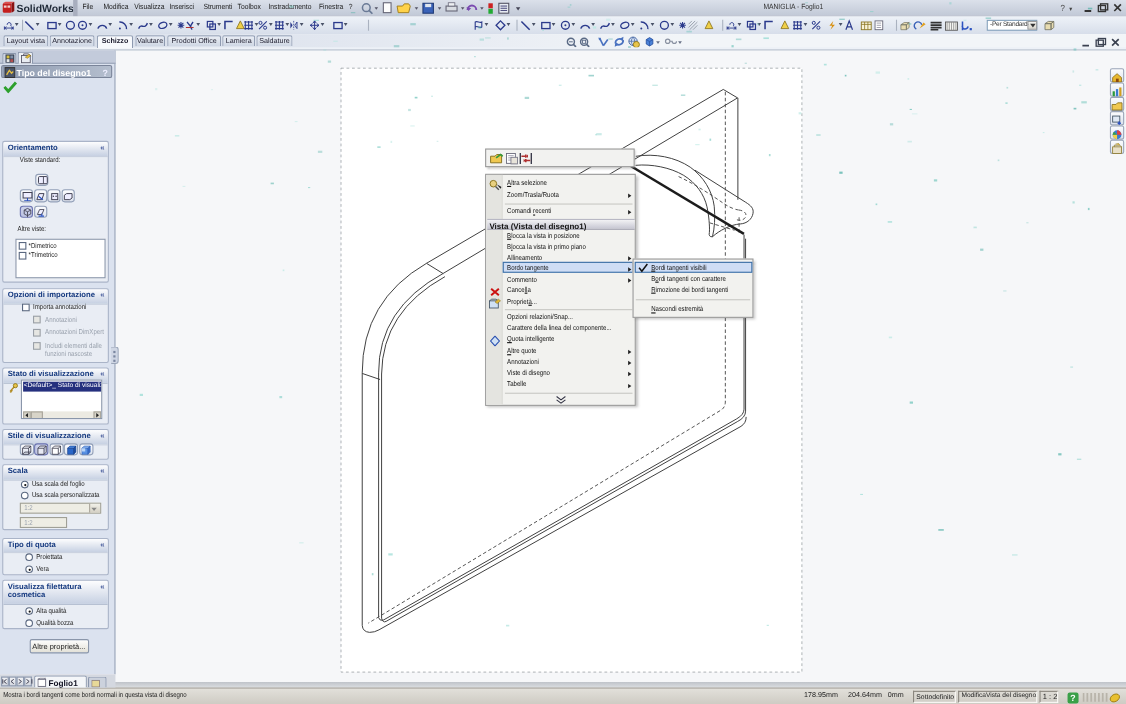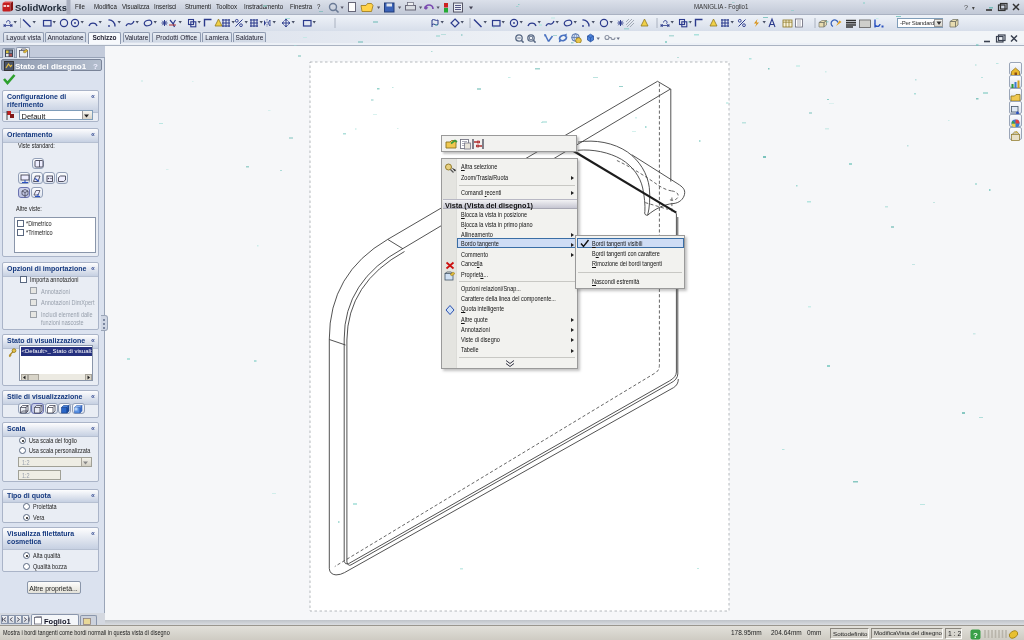--- a/index.html
+++ b/index.html
@@ -306,42 +306,27 @@
         <path d="M3.5,2.5 v-1.5 l4.5,0 l2,2" fill="none" stroke="#556" stroke-width="0.8"></path>
         <path d="M5,4 l3,-2.5 l2,1 l-3,2.5 z" fill="#e0b838" stroke="#907820" stroke-width="0.5"></path>
       </svg>
   </div>
 
   <div class="abs" style="left:1px;top:12.5px;width:101px;height:12.5px;background:linear-gradient(90deg,#8e9aaf,#b4bece);border:1px solid #7a8499;border-radius:2px;">
     <svg width="10" height="10" style="position:absolute;left:1.5px;top:1px">
         <rect x="0.5" y="0.5" width="9" height="9" fill="#4a5468" stroke="#333"></rect>
         <path d="M2,7 l2.5,-4 l2,2.5 l1.5,-1.5" stroke="#e8c040" stroke-width="1.2" fill="none"></path>
       </svg>
-    <span style="position:absolute;left:13px;top:2px;font-size:8px;font-weight:bold;color:#fff;">Stato del disegno1</span>
+    <span style="position:absolute;left:13px;top:2px;font-size:8px;font-weight:bold;color:#fff;">Tipo del disegno1</span>
     <span style="position:absolute;right:3px;top:2px;font-size:8px;font-weight:bold;color:#eef;">?</span>
   </div>
   <svg width="14" height="12" style="position:absolute;left:3px;top:27px">
       <path d="M1,6 l3.5,4 l7,-8" stroke="#2da02d" stroke-width="2.6" fill="none"></path>
     </svg>
 
-  <div class="sec" style="top:43.5px;height:32.5px;">
-    <div class="sh">Configurazione di<br>riferimento<span class="chev">«</span></div>
-    <svg width="11" height="11" style="position:absolute;left:3px;top:19px">
-        <rect x="1" y="1" width="4" height="4" fill="#c02020"></rect>
-        <rect x="4" y="4" width="4" height="4" fill="#801818"></rect>
-        <path d="M1,10 v-9" stroke="#444" stroke-width="1"></path>
-      </svg>
-    <div class="abs" style="left:15.5px;top:19px;width:74px;height:10px;background:#fff;border:1px solid #7f9db9;">
-      <span style="position:absolute;left:2px;top:1px;font-size:7.5px;color:#111;">Default</span>
-      <div class="abs" style="right:0;top:0;width:10px;height:8px;background:linear-gradient(#f6f5f0,#d8d4c8);border-left:1px solid #999;"></div>
-      <svg width="8" height="8" style="position:absolute;right:1px;top:2px">
-          <path d="M1,1.5 l2.5,3 l2.5,-3 z" fill="#222"></path>
-        </svg>
-    </div>
-  </div>
 
   <div class="sec" style="top:82px;height:129px;">
     <div class="sh">Orientamento<span class="chev">«</span></div>
     <span class="ptxt" style="position:absolute;left:15px;top:13px;">Viste standard:</span>
     <div class="vbtn" style="left:29px;top:28.5px;">
         <svg width="10" height="9.5" style="position:absolute;left:0.5px;top:0.5px">
           <rect x="1" y="1.5" width="8" height="6.5" rx="1" fill="#eef" stroke="#445" stroke-width="0.9"></rect>
           <line x1="5.5" y1="1.5" x2="5.5" y2="8" stroke="#445" stroke-width="0.8"></line>
         </svg>
       </div>

